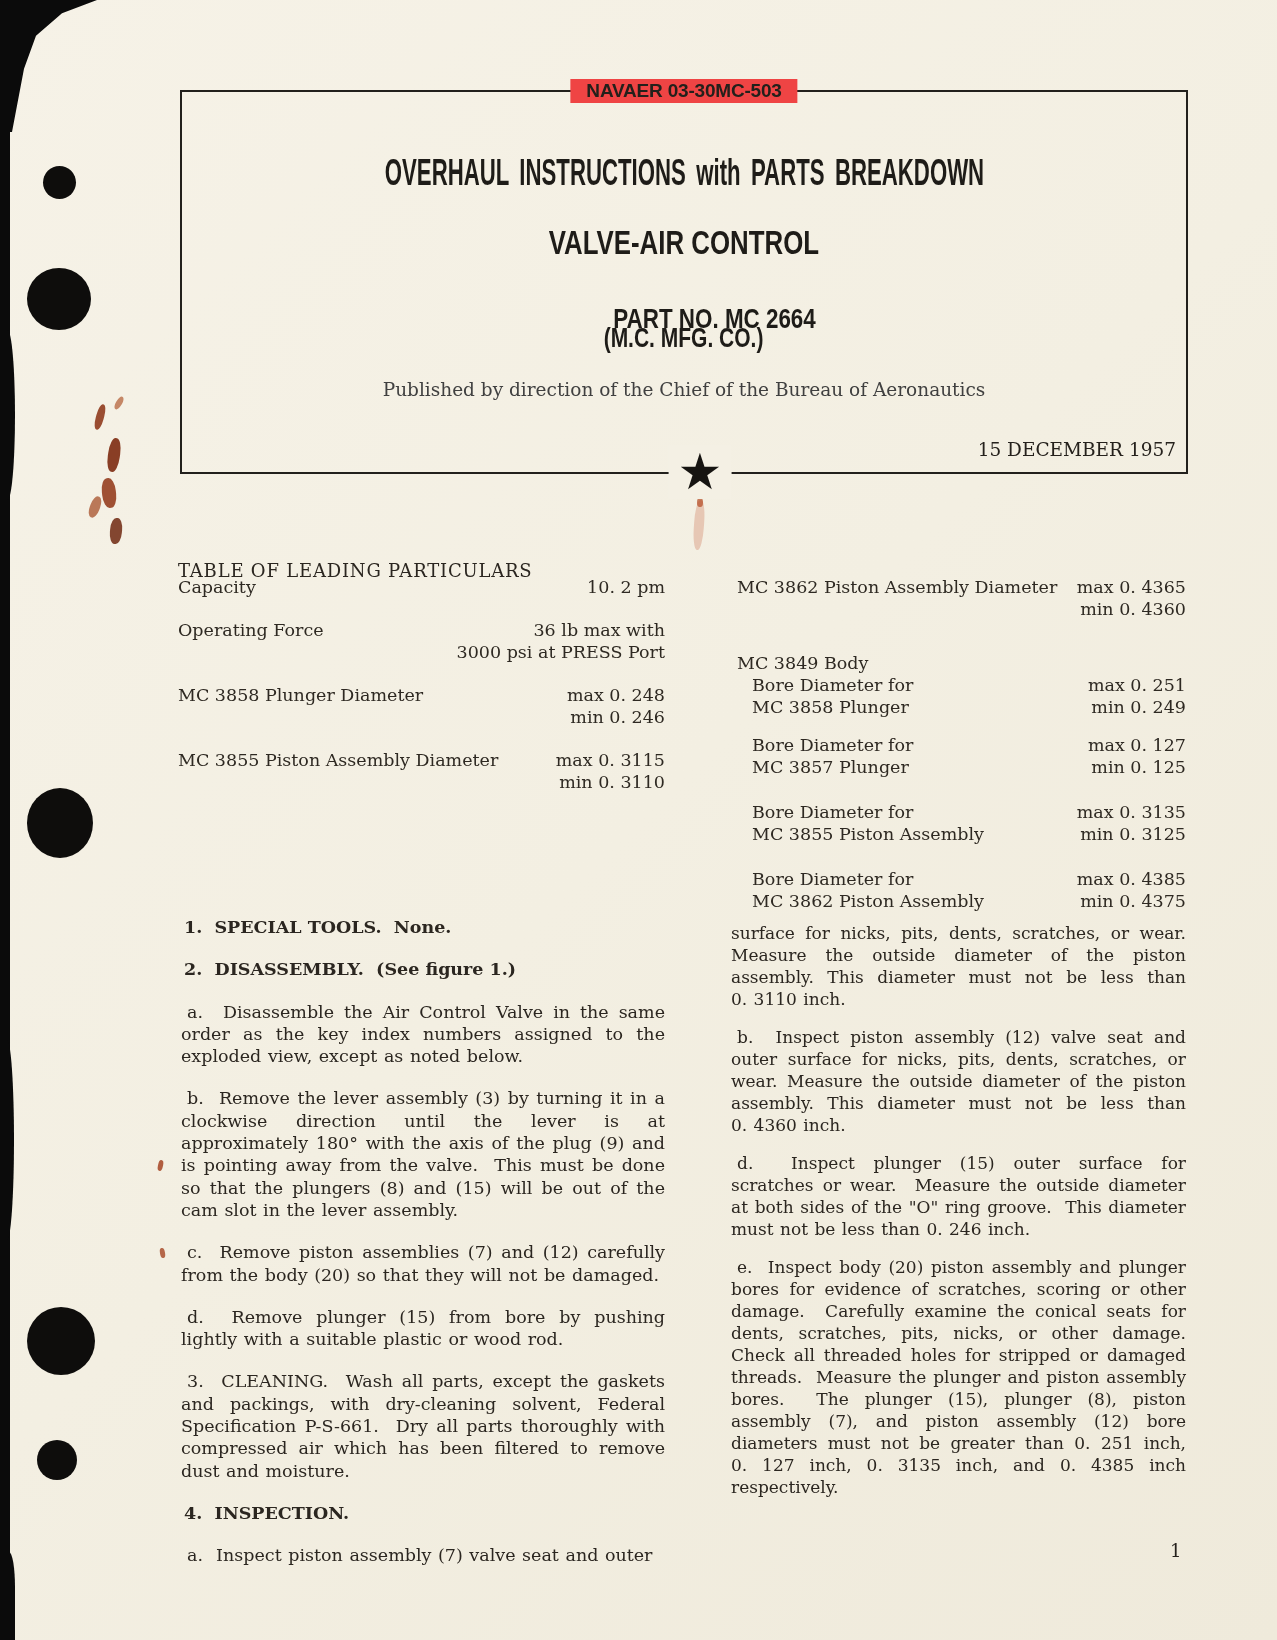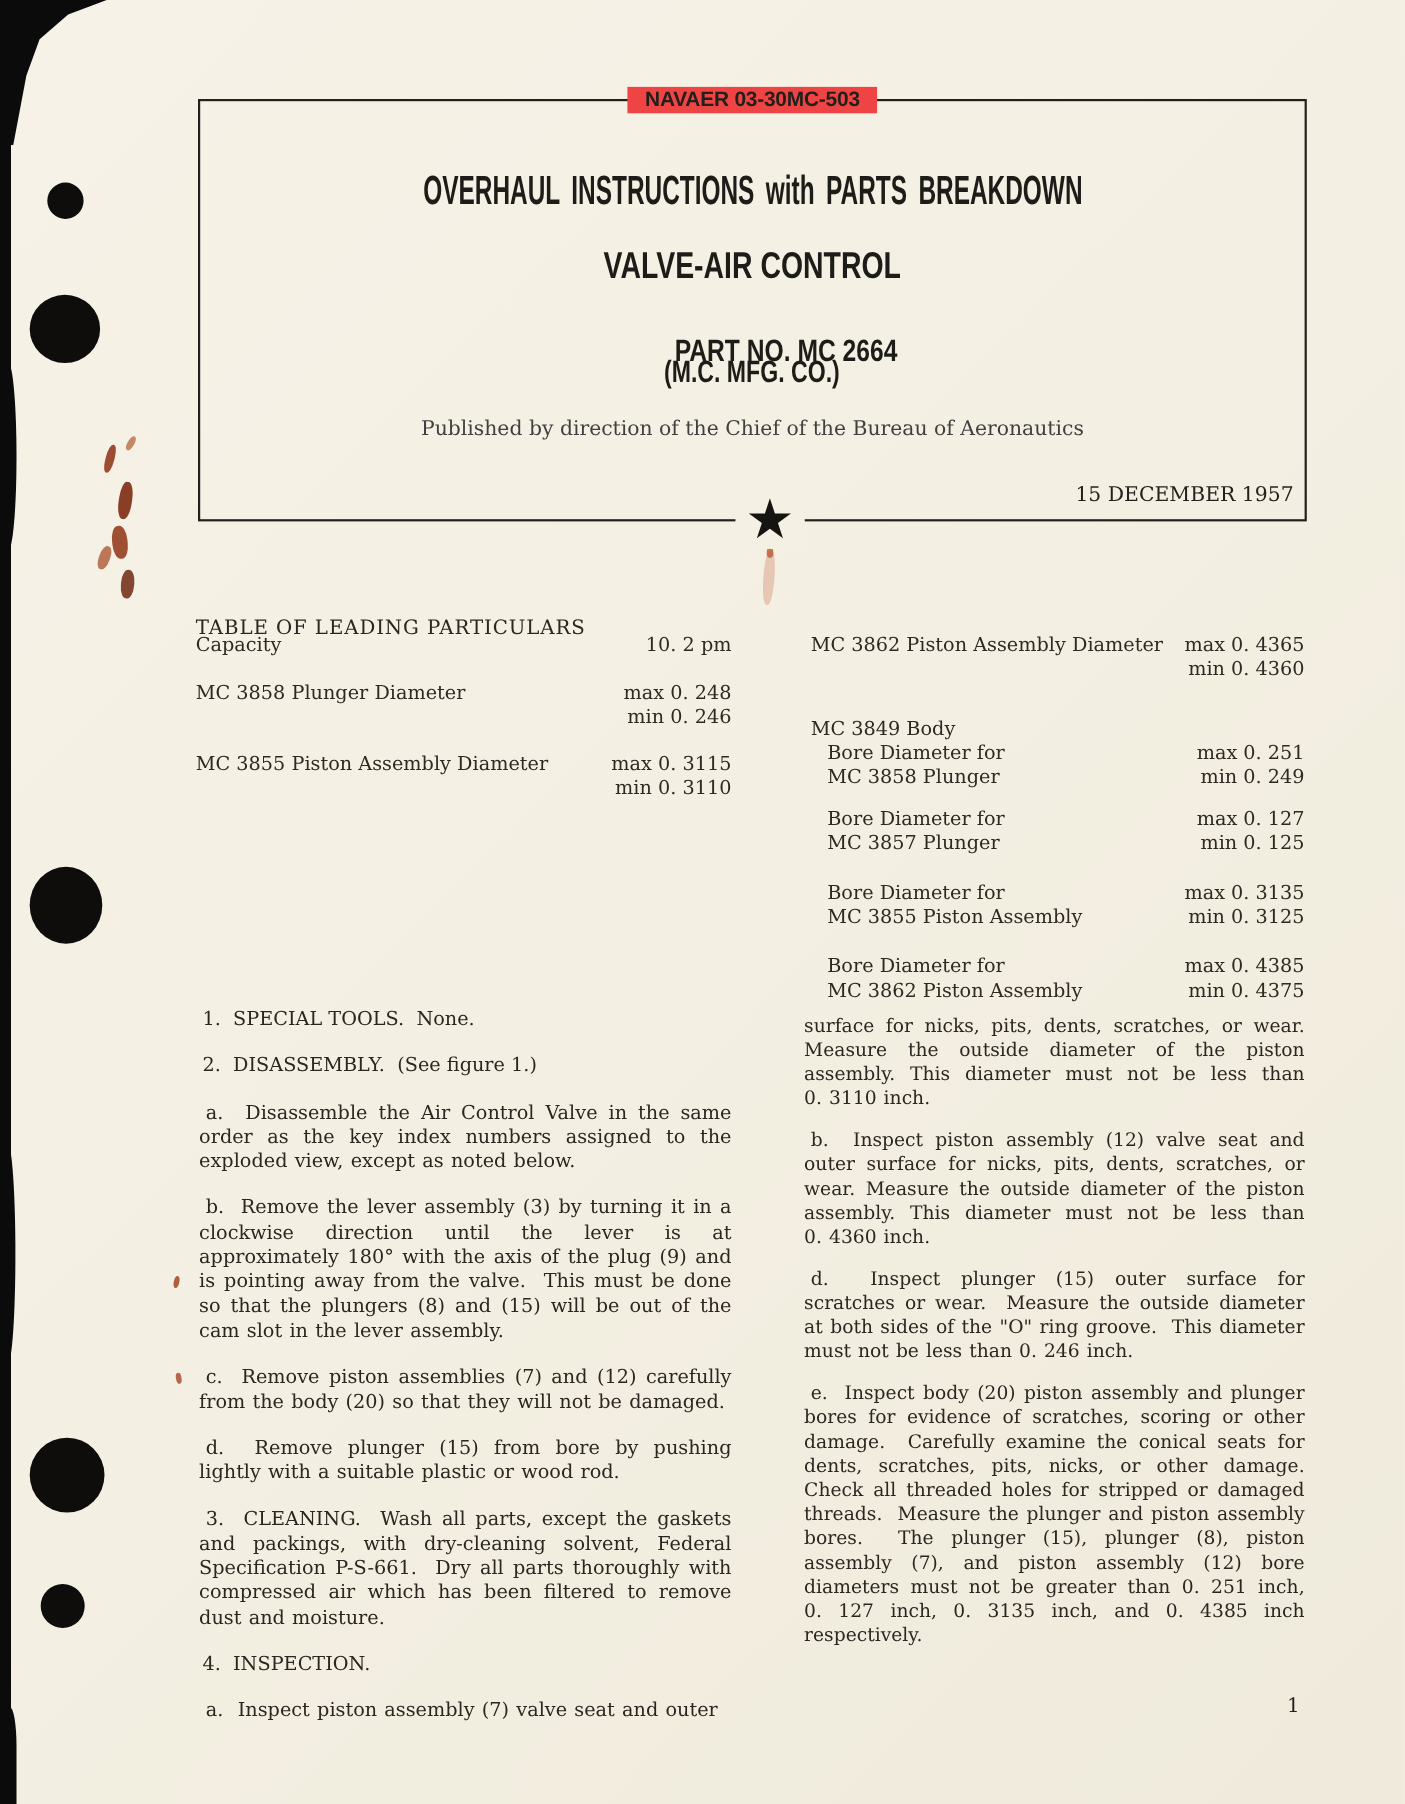--- a/index.html
+++ b/index.html
@@ -83,21 +83,21 @@
   .m23{margin-bottom:23px;}
   .m0{margin-bottom:0;}
 
   
   .bodycol{position:absolute;text-align:justify;color:#2b2620;}
   #body-left{left:181px;top:916px;width:484px;font:17.5px/22.3px "DejaVu Serif",serif;}
   #body-right{left:731px;top:922px;width:455px;font:17px/22px "DejaVu Serif",serif;}
   .para{margin:0 0 20px;text-indent:6px;word-spacing:1px;}
   #body-right .para{margin-bottom:16px;}
   .para.cont{text-indent:0;}
-  .bhead{margin:0 0 20px;text-indent:3px;text-align:left;}
+  .bhead{margin:0 0 20px;text-indent:3px;text-align:left;font-weight:bold;}
 
   .page-num{position:absolute;left:1170px;top:1540px;
     font:18px/22px "DejaVu Serif",serif;color:#25211c;}
 </style>
 </head>
 <body>
 
 <div class="paper"></div>
 
 <div class="edge" id="edge-strip"></div>
@@ -137,20 +137,27 @@
 <div class="tlp-heading">TABLE OF LEADING PARTICULARS</div>
 
 <div class="tlp tlp-left">
   <div class="trow">
     <div class="lab">Capacity</div>
     <div class="vals">
       <div>10. 2 pm</div>
     </div>
   </div>
   <div class="trow">
+    <div class="lab">Operating Force</div>
+    <div class="vals">
+      <div>36 lb max with</div>
+      <div>3000 psi at PRESS Port</div>
+    </div>
+  </div>
+  <div class="trow">
     <div class="lab">MC 3858 Plunger Diameter</div>
     <div class="vals">
       <div>max 0. 248</div>
       <div>min 0. 246</div>
     </div>
   </div>
   <div class="trow m0">
     <div class="lab">MC 3855 Piston Assembly Diameter</div>
     <div class="vals">
       <div>max 0. 3115</div>

